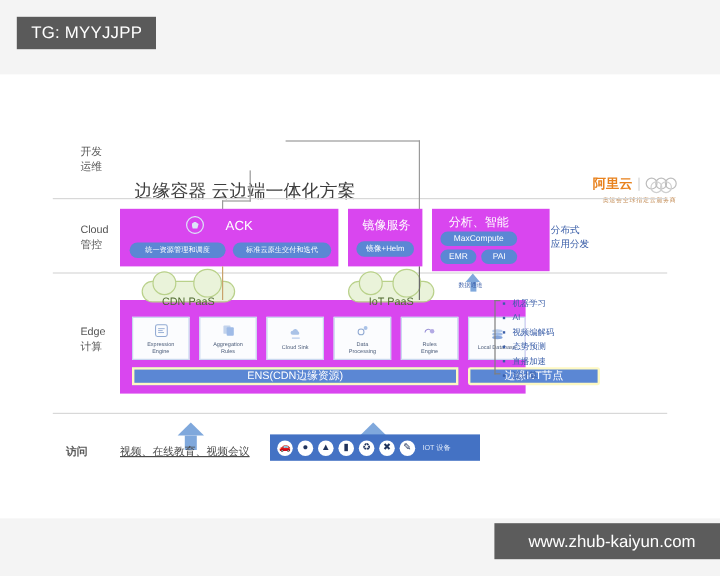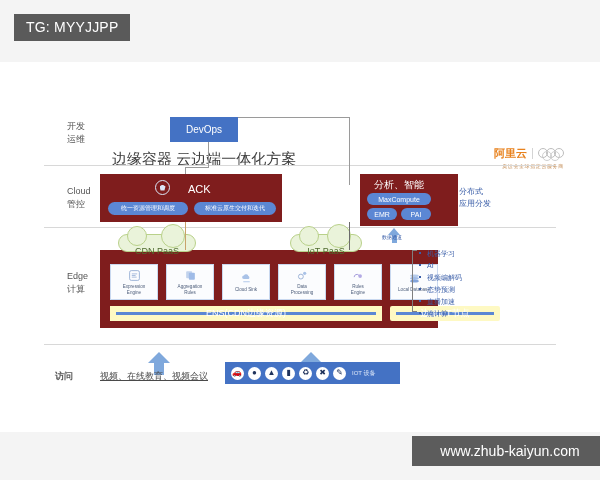--- a/index.html
+++ b/index.html
@@ -68,21 +68,21 @@
   }
   .divider{position:absolute;height:1px;background:#d8d8d8;}
 
   
   .bluebox{
     position:absolute;background:#4472c4;color:#fff;
     display:flex;align-items:center;justify-content:center;
     font-size:10px;box-sizing:border-box;
   }
   .panel{
-    position:absolute;background:#7f1d1d;box-sizing:border-box;
+    position:absolute;background:#d946ef;box-sizing:border-box;
   }
   .panel-title{
     position:absolute;color:#fff;font-size:10px;white-space:nowrap;
   }
   .pill{
     position:absolute;background:#5b87d4;color:#ffffff;
     border-radius:7px;font-size:6px;
     display:flex;align-items:center;justify-content:center;
     box-sizing:border-box;white-space:nowrap;
   }
@@ -122,21 +122,21 @@
     display:flex;flex-direction:column;align-items:center;justify-content:center;
     gap:2px;
   }
   .tile .ticon{width:13px;height:13px;opacity:.85;}
   .tile .tlabel{
     font-size:4.6px;color:#51617d;text-align:center;line-height:1.25;
     white-space:pre-line;
   }
 
   .barline{
-    position:absolute;background:#5b87d4;border:6px solid #fef9c3;
+    position:absolute;background:#5b87d4;border:2px solid #fef9c3;
     box-sizing:border-box;
     display:flex;align-items:center;justify-content:center;
     color:#ffffff;font-size:9px;white-space:nowrap;
   }
 
   
   .bullets{position:absolute;font-size:7px;color:#3a5ea8;line-height:1.72;}
   .bullets li{list-style:none;position:relative;padding-left:9px;white-space:nowrap;}
   .bullets li::before{
     content:"";position:absolute;left:1px;top:4px;
@@ -211,31 +211,32 @@
     <div class="divider" style="left:44px;top:103px;width:512px;"></div>
     <div class="divider" style="left:44px;top:165px;width:512px;"></div>
     <div class="divider" style="left:44px;top:282px;width:512px;"></div>
 
     <div class="conn" style="left:208px;top:80px;width:1px;height:26px;"></div>
     <div class="conn" style="left:185px;top:105px;width:24px;height:1px;"></div>
     <div class="conn" style="left:185px;top:105px;width:1px;height:18px;"></div>
     <div class="conn" style="left:238px;top:55px;width:112px;height:1px;"></div>
     <div class="conn" style="left:349px;top:55px;width:1px;height:68px;"></div>
 
-    <div class="bluebox" style="left:170px;top:55px;width:68px;height:25px;">
-      <span>DevOps</span>
-    </div>
 
     <div class="panel" style="left:100px;top:112px;width:182px;height:48px;">
       <span class="k8s" style="left:55px;top:6px;"></span>
       <span class="panel-title" style="left:88px;top:9px;font-size:11px;">ACK</span>
       <span class="pill" style="left:8px;top:28px;width:80px;height:13px;">统一资源管理和调度</span>
       <span class="pill" style="left:94px;top:28px;width:82px;height:13px;">标准云原生交付和迭代</span>
     </div>
 
+    <div class="panel" style="left:290px;top:112px;width:62px;height:48px;">
+      <span class="panel-title" style="left:12px;top:7px;">镜像服务</span>
+      <span class="pill" style="left:7px;top:27px;width:48px;height:13px;font-size:6.5px;">镜像+Helm</span>
+    </div>
 
     <div class="panel" style="left:360px;top:112px;width:98px;height:52px;">
       <span class="panel-title" style="left:14px;top:4px;">分析、智能</span>
       <span class="pill" style="left:7px;top:19px;width:64px;height:12px;font-size:7px;">MaxCompute</span>
       <span class="pill" style="left:7px;top:34px;width:30px;height:12px;font-size:7px;">EMR</span>
       <span class="pill" style="left:41px;top:34px;width:30px;height:12px;font-size:7px;">PAI</span>
     </div>
 
     <div class="rowlabel" style="left:444px;top:124px;color:#3a5ea8;font-size:8px;white-space:pre-line;">分布式
 应用分发</div>

